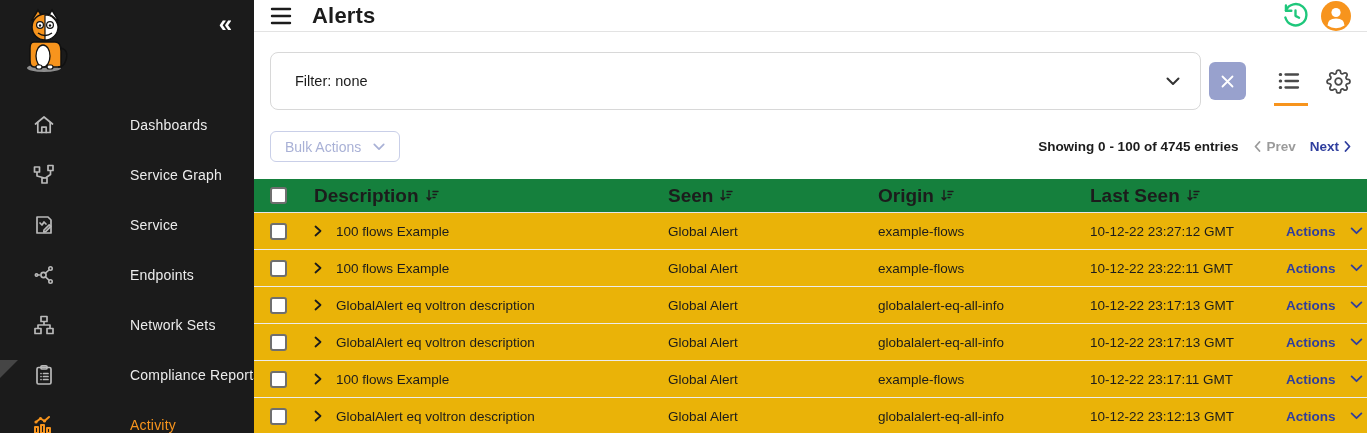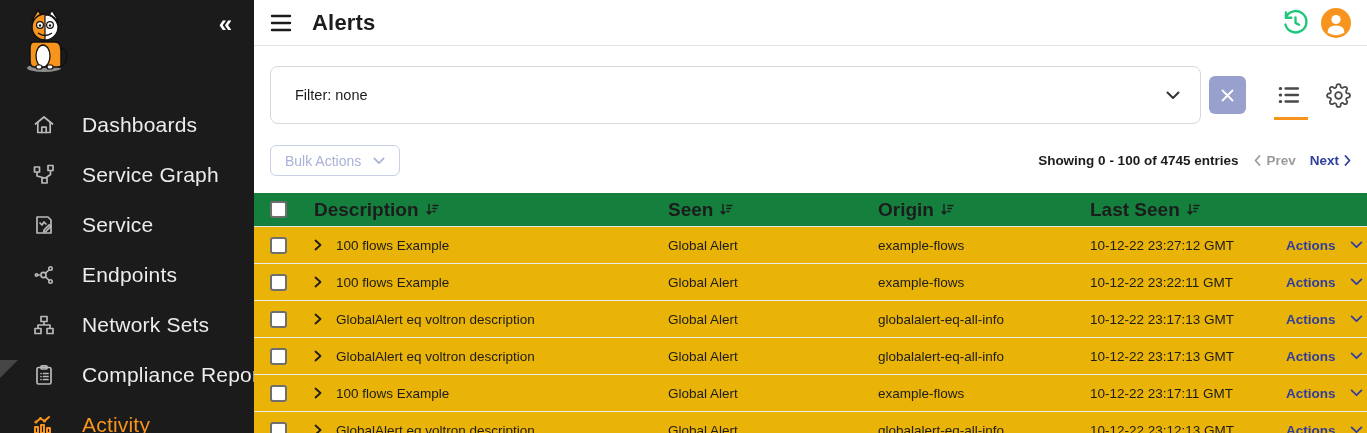--- a/index.html
+++ b/index.html
@@ -7,30 +7,30 @@
   body { font-family:"Liberation Sans", sans-serif; display:flex; background:#fff; color:#1c1c1c; }
 
   
   .sidebar { width:254px; flex-shrink:0; background:#1b1b1b; position:relative; overflow:hidden; }
   .logo-wrap { padding:8px 0 0 14px; }
   .collapse-btn { position:absolute; top:12px; right:22px; color:#fff; font-size:24px; font-weight:700; cursor:pointer; line-height:1; }
   .nav { margin-top:22px; }
   .nav-item { display:flex; align-items:center; gap:26px; padding:13px 10px 13px 32px; cursor:pointer; }
   .nav-item .nav-icon { width:24px; height:24px; display:flex; align-items:center; justify-content:center; flex-shrink:0; }
   .nav-item .nav-icon svg { stroke:#b9b9b9; }
-  .nav-label { color:#ececec; font-size:21px; font-weight:500; letter-spacing:.2px; white-space:nowrap; }
+  .nav-label { color:#ececec; font-size:14px; font-weight:500; letter-spacing:.2px; white-space:nowrap;margin-left:48px; }
   .nav-item.active .nav-label { color:#f7941d; }
   .nav-item.active .nav-icon svg { stroke:#f7941d; }
   .notch { position:absolute; left:0; top:360px; width:0; height:0;
            border-top:18px solid #454545; border-right:18px solid transparent; }
 
   
   .main { flex:1; display:flex; flex-direction:column; min-width:0; }
 
-  .main-header { height:46px; border-bottom:1px solid #e3e3e3; display:flex; align-items:center; padding:0 16px; flex-shrink:0; }
+  .main-header { height:32px; border-bottom:1px solid #e3e3e3; display:flex; align-items:center; padding:0 16px; flex-shrink:0; }
   .hamburger { cursor:pointer; display:flex; align-items:center; }
   .page-title { margin-left:20px; font-size:22px; font-weight:700; letter-spacing:.2px; }
   .header-right { margin-left:auto; display:flex; align-items:center; gap:12px; }
   .icon-btn { cursor:pointer; display:flex; align-items:center; justify-content:center; }
 
   
   .filter-row { display:flex; align-items:center; padding:20px 16px 0 16px; flex-shrink:0; }
   .filter-select { width:950px; height:58px; border:1px solid #d8d8d8; border-radius:8px; display:flex;
                    align-items:center; justify-content:space-between; padding:0 20px 0 24px;
                    font-size:14.5px; cursor:pointer; background:#fff; }

